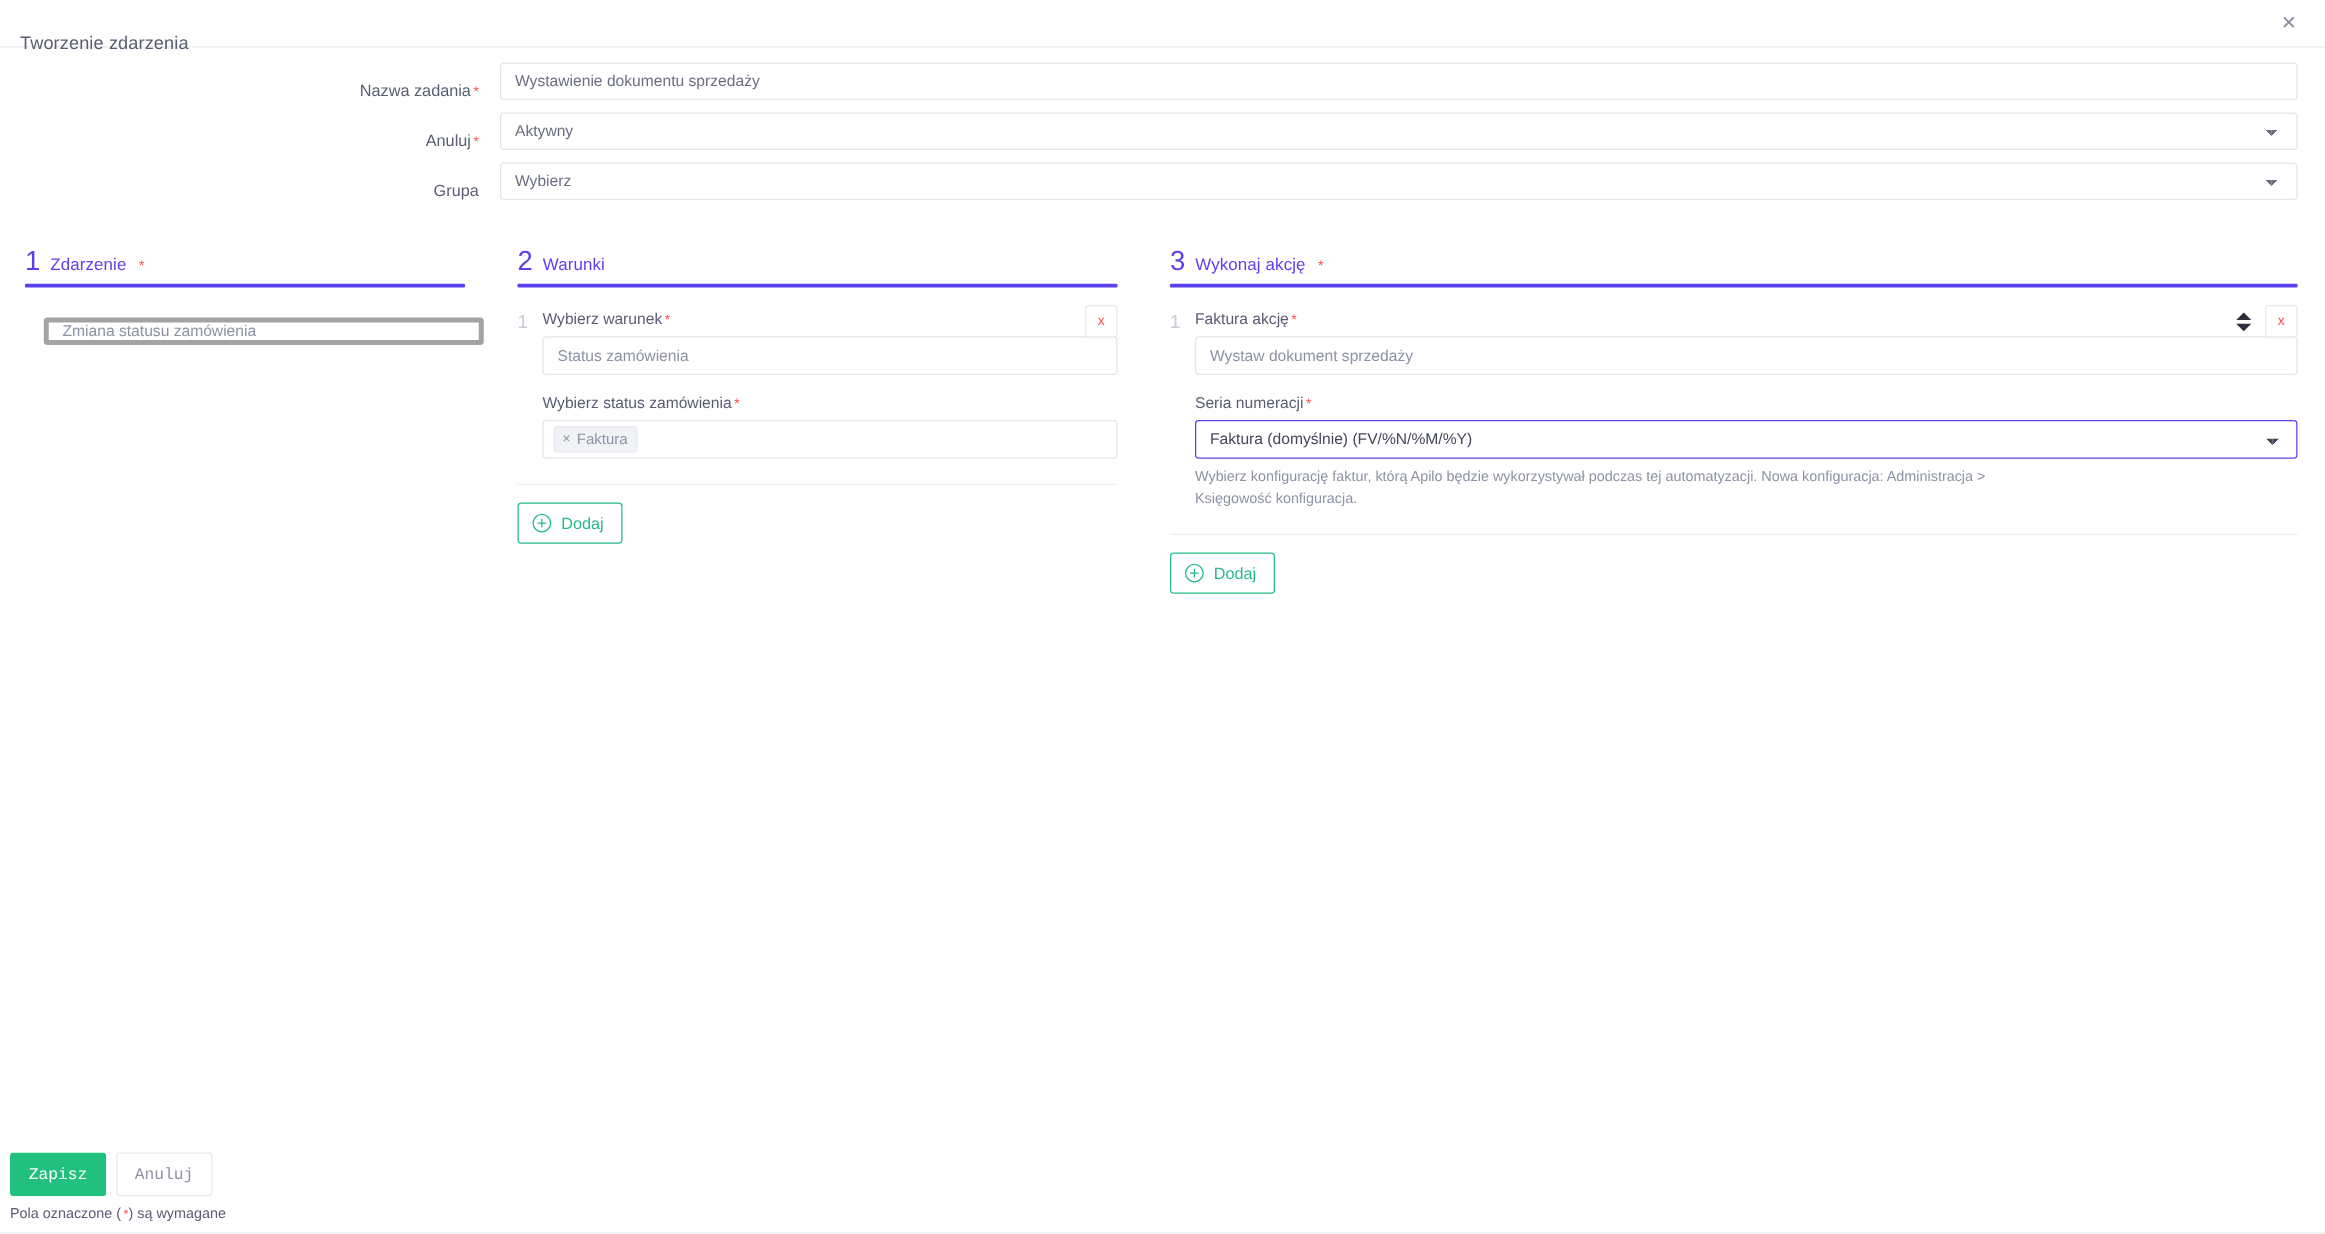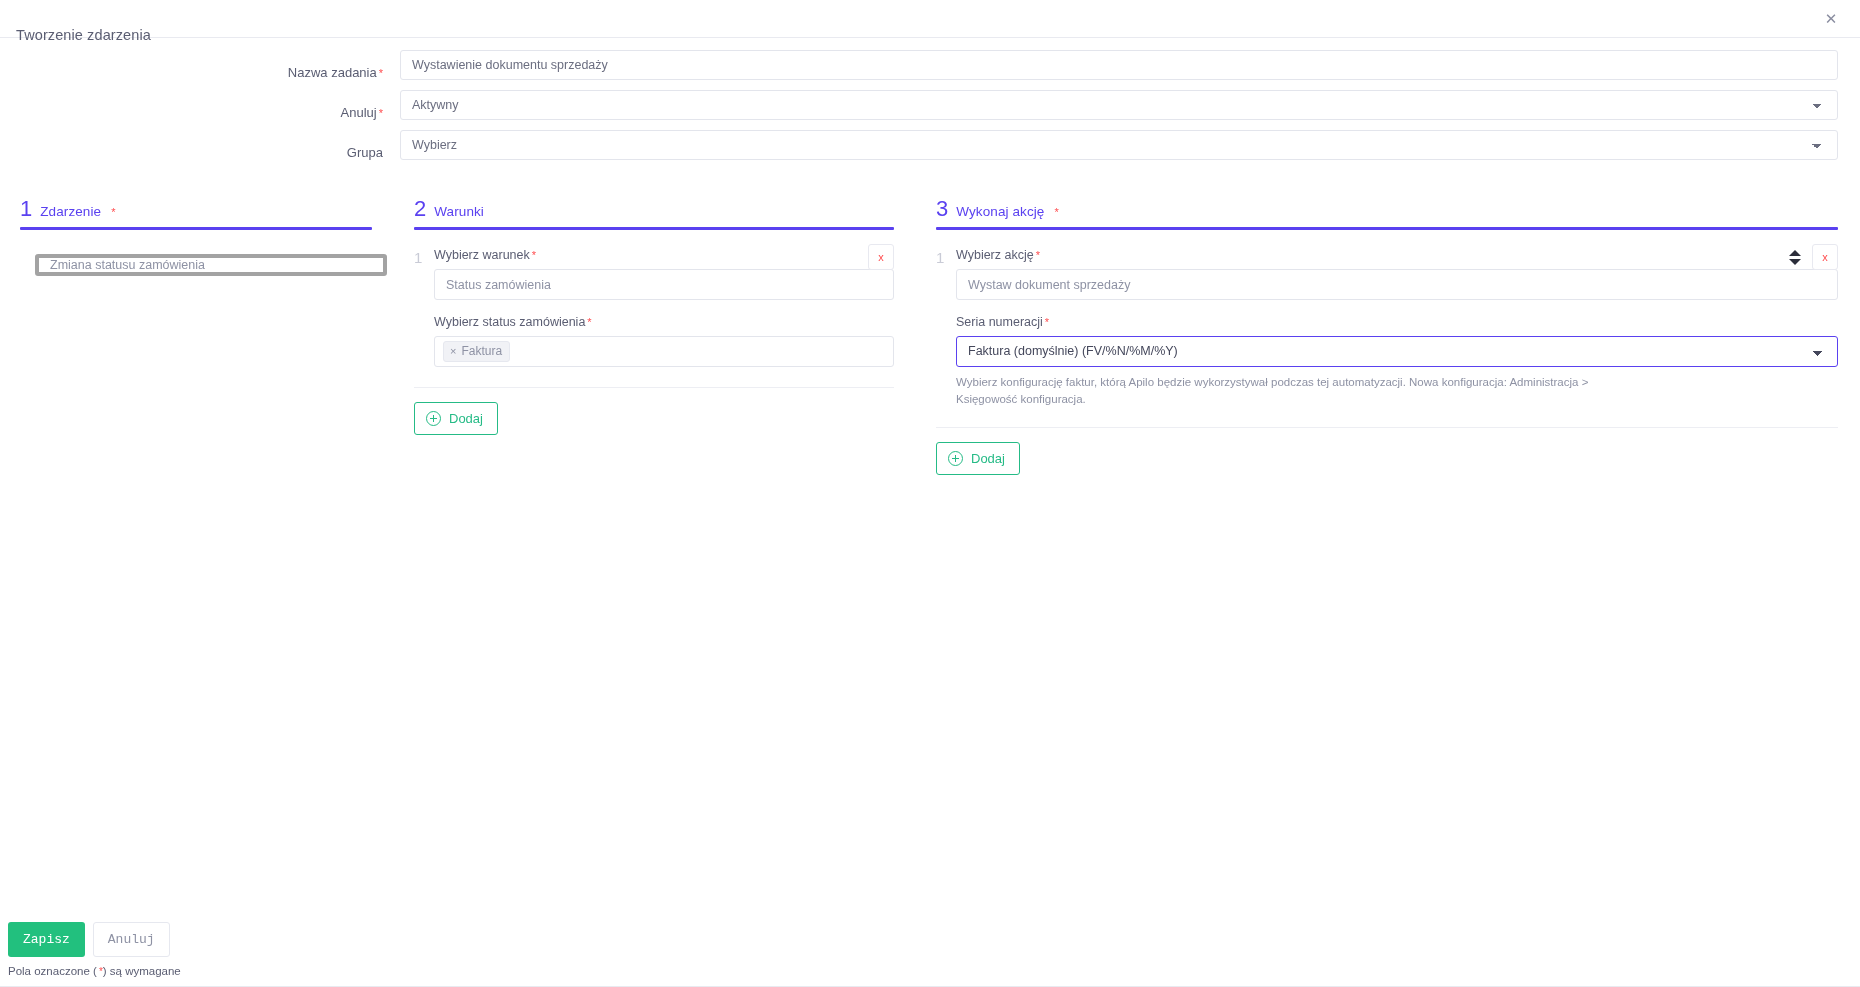--- a/index.html
+++ b/index.html
@@ -309,21 +309,21 @@
         <div class="rule-controls">
           <span class="sort-handle">
             <i class="up"></i>
             <i class="dn"></i>
           </span>
           <button class="x-btn">x</button>
         </div>
 
         <div class="rule-field">
           <label class="rule-label">
-            <span>Wybierz akcję</span><span class="req">*</span>
+            <span>Faktura akcję</span><span class="req">*</span>
           </label>
           <input class="rule-input" type="text" placeholder="Wystaw dokument sprzedaży" style="">
         </div>
 
         <div class="rule-field">
           <label class="rule-label">
             <span>Seria numeracji</span><span class="req">*</span>
           </label>
           <select class="focus-select">
             <option>Faktura (domyślnie) (FV/%N/%M/%Y)</option>

